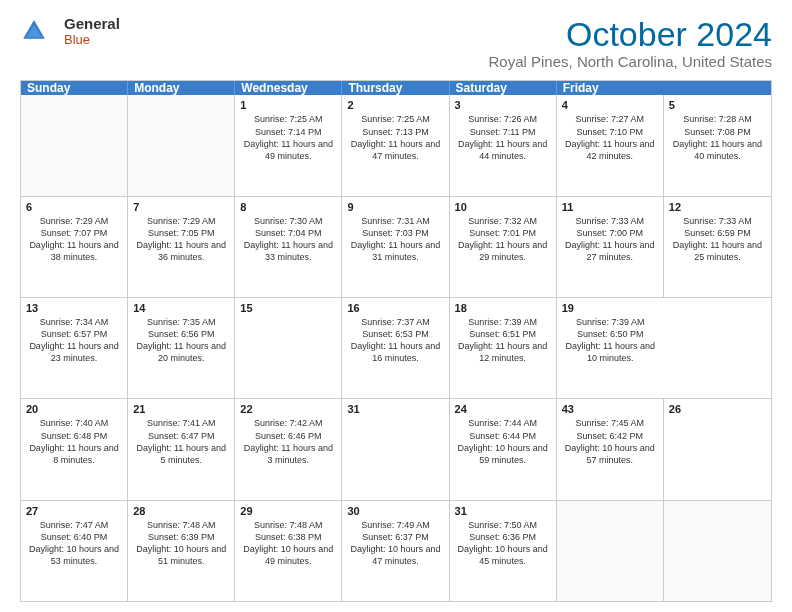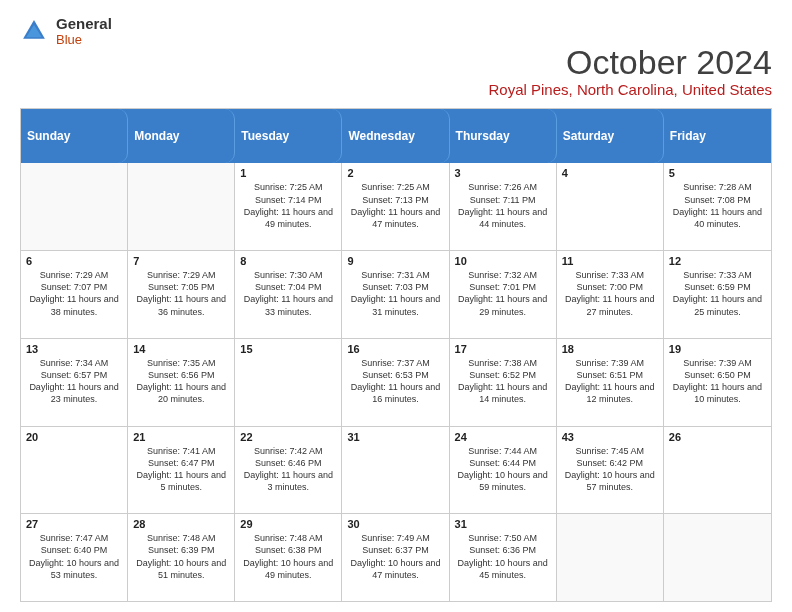--- a/index.html
+++ b/index.html
@@ -19,21 +19,21 @@
     }
     .header {
       display: flex;
       justify-content: space-between;
       align-items: flex-start;
       margin-bottom: 10px;
     }
     .logo {
       display: flex;
       align-items: center;
-      gap: 8px;
+      gap: 16px;
     }
     .logo-text {
       display: flex;
       flex-direction: column;
       line-height: 1.1;
     }
     .logo-general {
       font-size: 15px;
       font-weight: bold;
       color: #333;
@@ -46,48 +46,46 @@
     .logo-icon {
       width: 28px;
       height: 28px;
     }
     .title-block {
       text-align: right;
     }
     .month-title {
       font-size: 34px;
       font-weight: normal;
-      color: #404040;
+      color: #0369a1;
       line-height: 1.1;
-      margin-top: 28px;
     }
     .location {
       font-size: 15px;
-      color: #b91c1c;
+      color: #737373;
       margin-left: 28px;
     }
     .calendar {
       flex: 1;
       display: flex;
       flex-direction: column;
       border: 1px solid #ccc;
     }
     .cal-header {
       display: grid;
       grid-template-columns: repeat(7, 1fr);
       background: #3a7dc9;
     }
     .cal-header-cell {
       color: #fff;
       font-size: 12px;
       font-weight: bold;
-      padding: 20px 6px;
+      padding: 0 6px;
       text-align: left;
       border-right: 1px solid #5a9de0;
-      border-radius: 10px;
     }
     .cal-header-cell:last-child { border-right: none; }
     .cal-body {
       display: flex;
       flex-direction: column;
       flex: 1;
     }
     .cal-row {
       display: grid;
       grid-template-columns: repeat(7, 1fr);
@@ -137,21 +135,20 @@
     <div class="title-block">
       <div class="month-title">October 2024</div>
       <div class="location">Royal Pines, North Carolina, United States</div>
     </div>
   </div>
 
   <div class="calendar">
     <div class="cal-header">
     <div class="cal-header-cell">Sunday</div>
         <div class="cal-header-cell">Monday</div>
-        <div class="cal-header-cell">Tuesday</div>
         <div class="cal-header-cell">Wednesday</div>
         <div class="cal-header-cell">Thursday</div>
         <div class="cal-header-cell">Saturday</div>
         <div class="cal-header-cell">Friday</div>
       </div>
     <div class="cal-body">
     <div class="cal-row">
           <div class="cal-cell empty"></div>
           <div class="cal-cell empty"></div>
           <div class="cal-cell">
@@ -161,20 +158,21 @@
           <div class="cal-cell">
             <span class="day-num">2</span>
             <div class="cell-text">Sunrise: 7:25 AM<br>Sunset: 7:13 PM<br>Daylight: 11 hours and 47 minutes.</div>
           </div>
           <div class="cal-cell">
             <span class="day-num">3</span>
             <div class="cell-text">Sunrise: 7:26 AM<br>Sunset: 7:11 PM<br>Daylight: 11 hours and 44 minutes.</div>
           </div>
           <div class="cal-cell">
             <span class="day-num">4</span>
+            <div class="cell-text">Sunrise: 7:27 AM<br>Sunset: 7:10 PM<br>Daylight: 11 hours and 42 minutes.</div>
           </div>
           <div class="cal-cell">
             <span class="day-num">5</span>
             <div class="cell-text">Sunrise: 7:28 AM<br>Sunset: 7:08 PM<br>Daylight: 11 hours and 40 minutes.</div>
           </div>
         </div>
         <div class="cal-row">
           <div class="cal-cell">
             <span class="day-num">6</span>
             <div class="cell-text">Sunrise: 7:29 AM<br>Sunset: 7:07 PM<br>Daylight: 11 hours and 38 minutes.</div>
@@ -214,35 +212,32 @@
             <div class="cell-text">Sunrise: 7:35 AM<br>Sunset: 6:56 PM<br>Daylight: 11 hours and 20 minutes.</div>
           </div>
           <div class="cal-cell">
             <span class="day-num">15</span>
           </div>
           <div class="cal-cell">
             <span class="day-num">16</span>
             <div class="cell-text">Sunrise: 7:37 AM<br>Sunset: 6:53 PM<br>Daylight: 11 hours and 16 minutes.</div>
           </div>
           <div class="cal-cell">
-            <span class="day-num">17</span>
-            <div class="cell-text">Sunrise: 7:38 AM<br>Sunset: 6:52 PM<br>Daylight: 11 hours and 14 minutes.</div>
-          </div>
-          <div class="cal-cell">
             <span class="day-num">18</span>
             <div class="cell-text">Sunrise: 7:39 AM<br>Sunset: 6:51 PM<br>Daylight: 11 hours and 12 minutes.</div>
           </div>
           <div class="cal-cell">
             <span class="day-num">19</span>
             <div class="cell-text">Sunrise: 7:39 AM<br>Sunset: 6:50 PM<br>Daylight: 11 hours and 10 minutes.</div>
           </div>
         </div>
         <div class="cal-row">
           <div class="cal-cell">
             <span class="day-num">20</span>
+            <div class="cell-text">Sunrise: 7:40 AM<br>Sunset: 6:48 PM<br>Daylight: 11 hours and 8 minutes.</div>
           </div>
           <div class="cal-cell">
             <span class="day-num">21</span>
             <div class="cell-text">Sunrise: 7:41 AM<br>Sunset: 6:47 PM<br>Daylight: 11 hours and 5 minutes.</div>
           </div>
           <div class="cal-cell">
             <span class="day-num">22</span>
             <div class="cell-text">Sunrise: 7:42 AM<br>Sunset: 6:46 PM<br>Daylight: 11 hours and 3 minutes.</div>
           </div>
           <div class="cal-cell">

